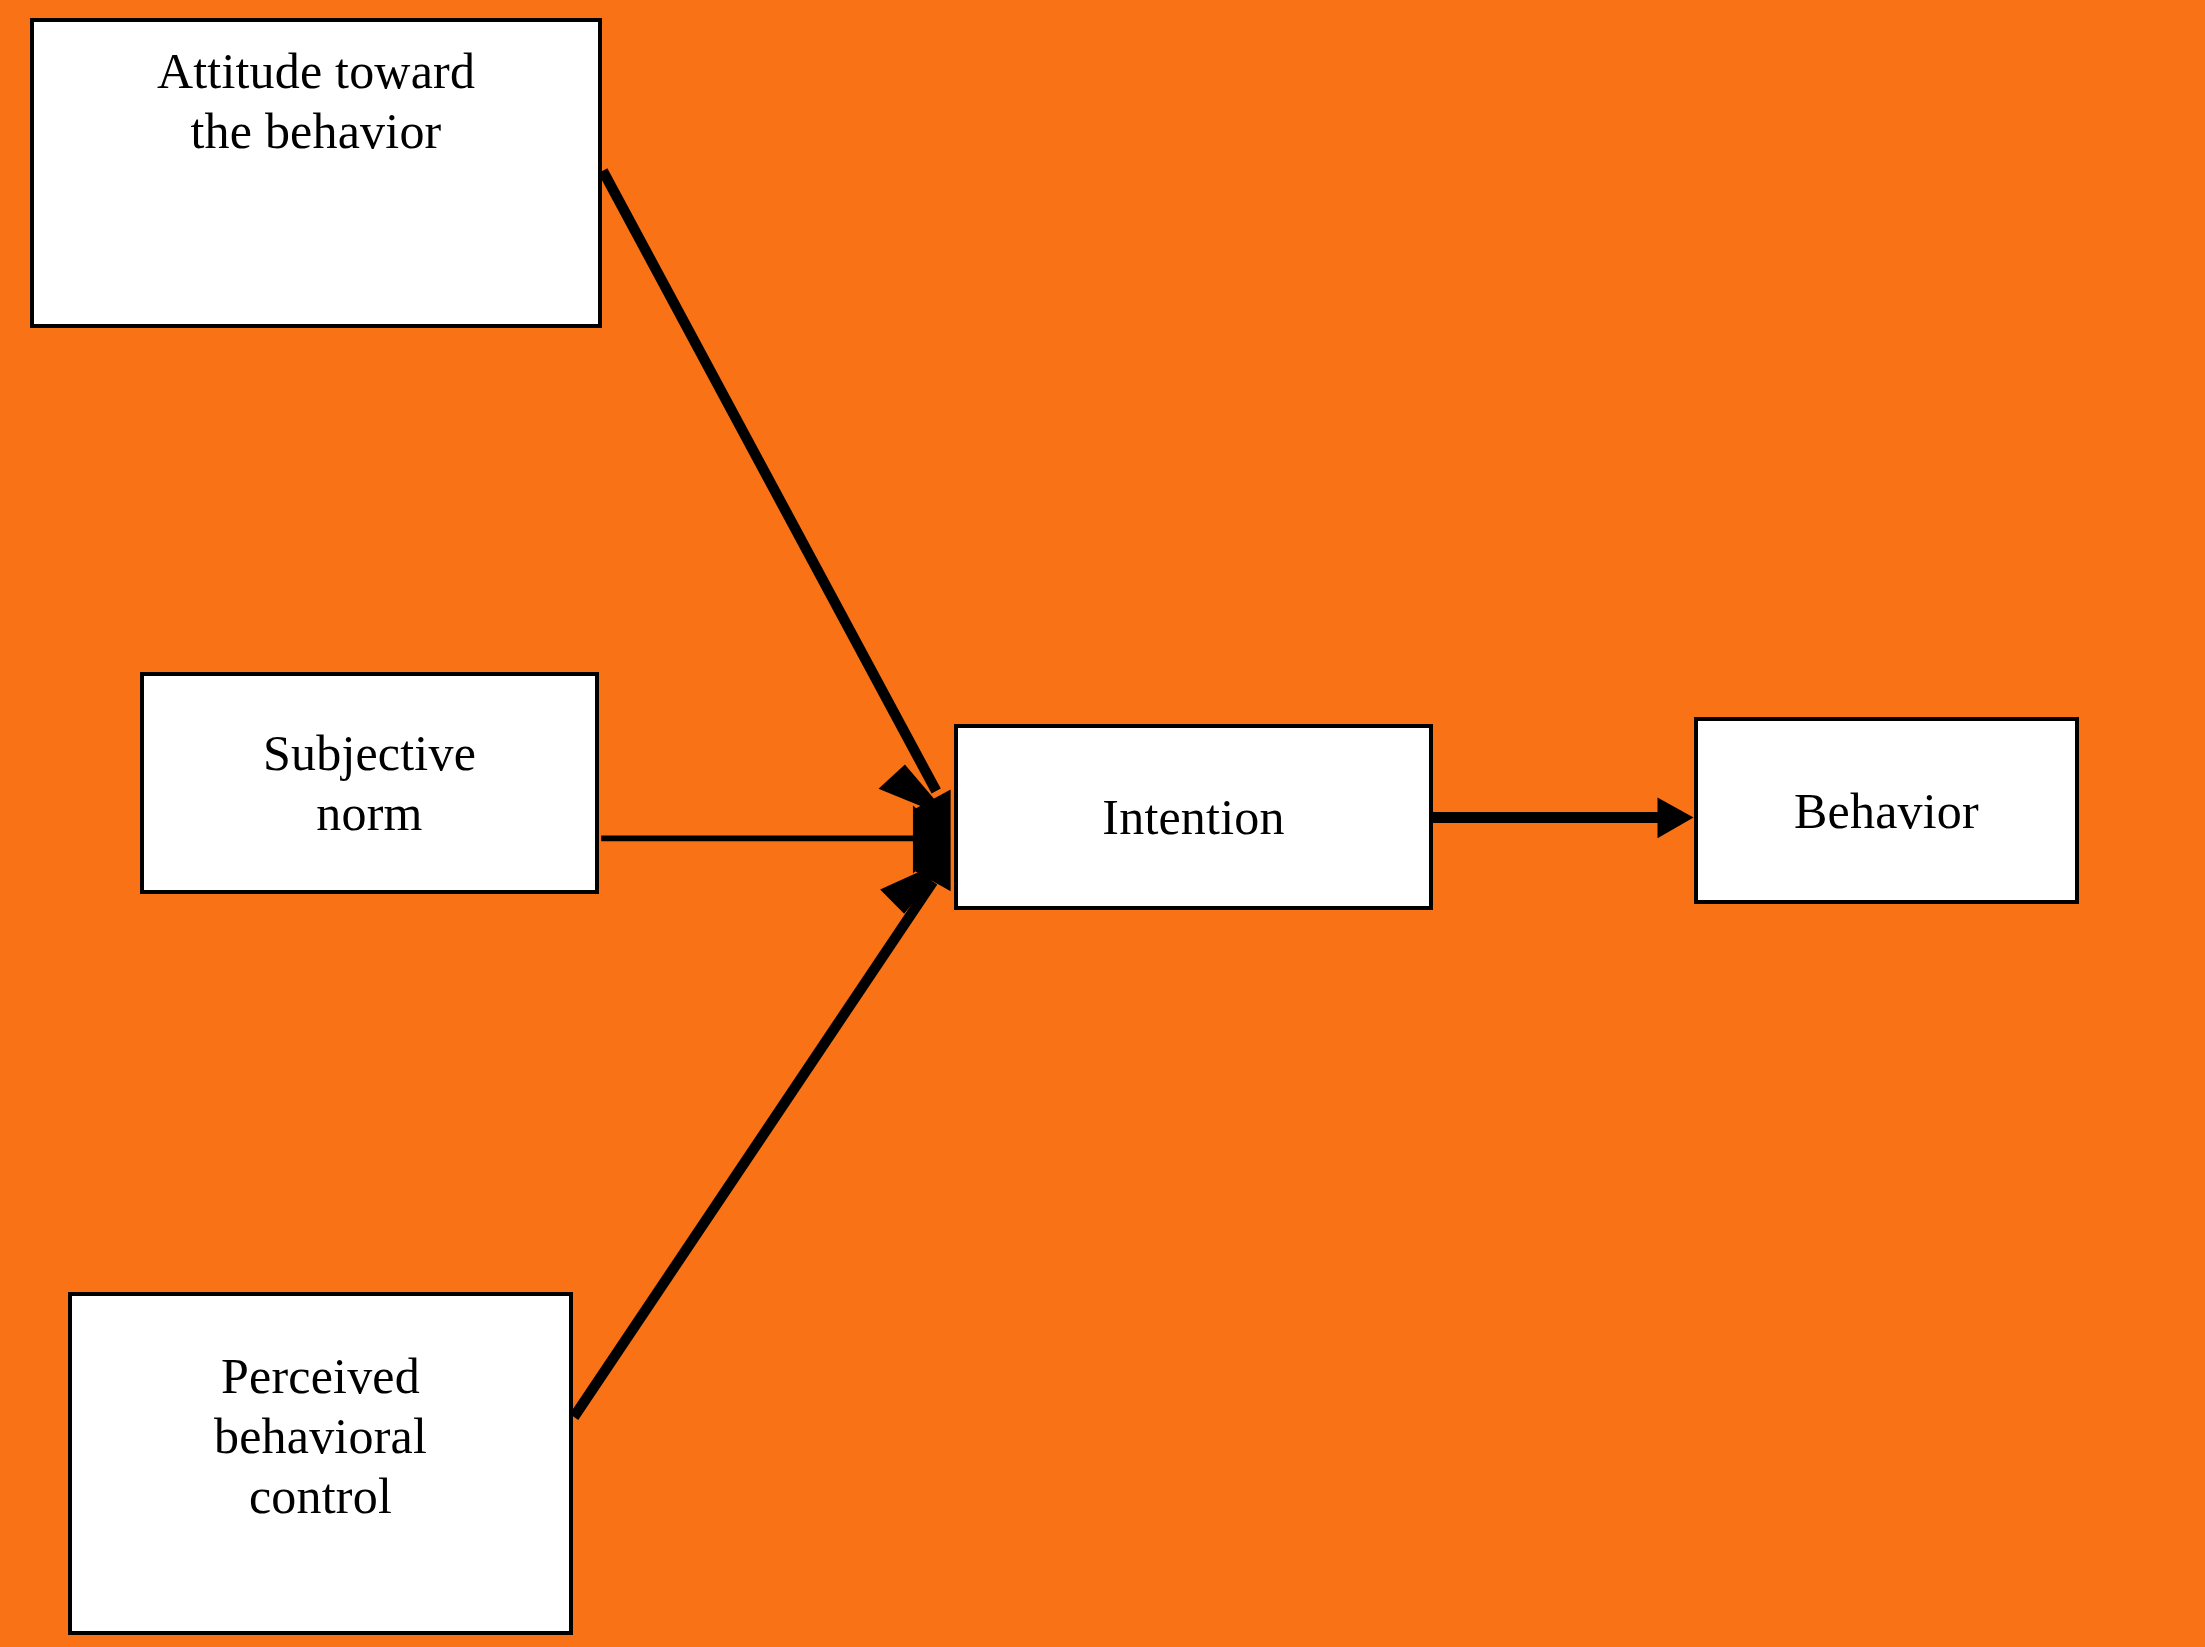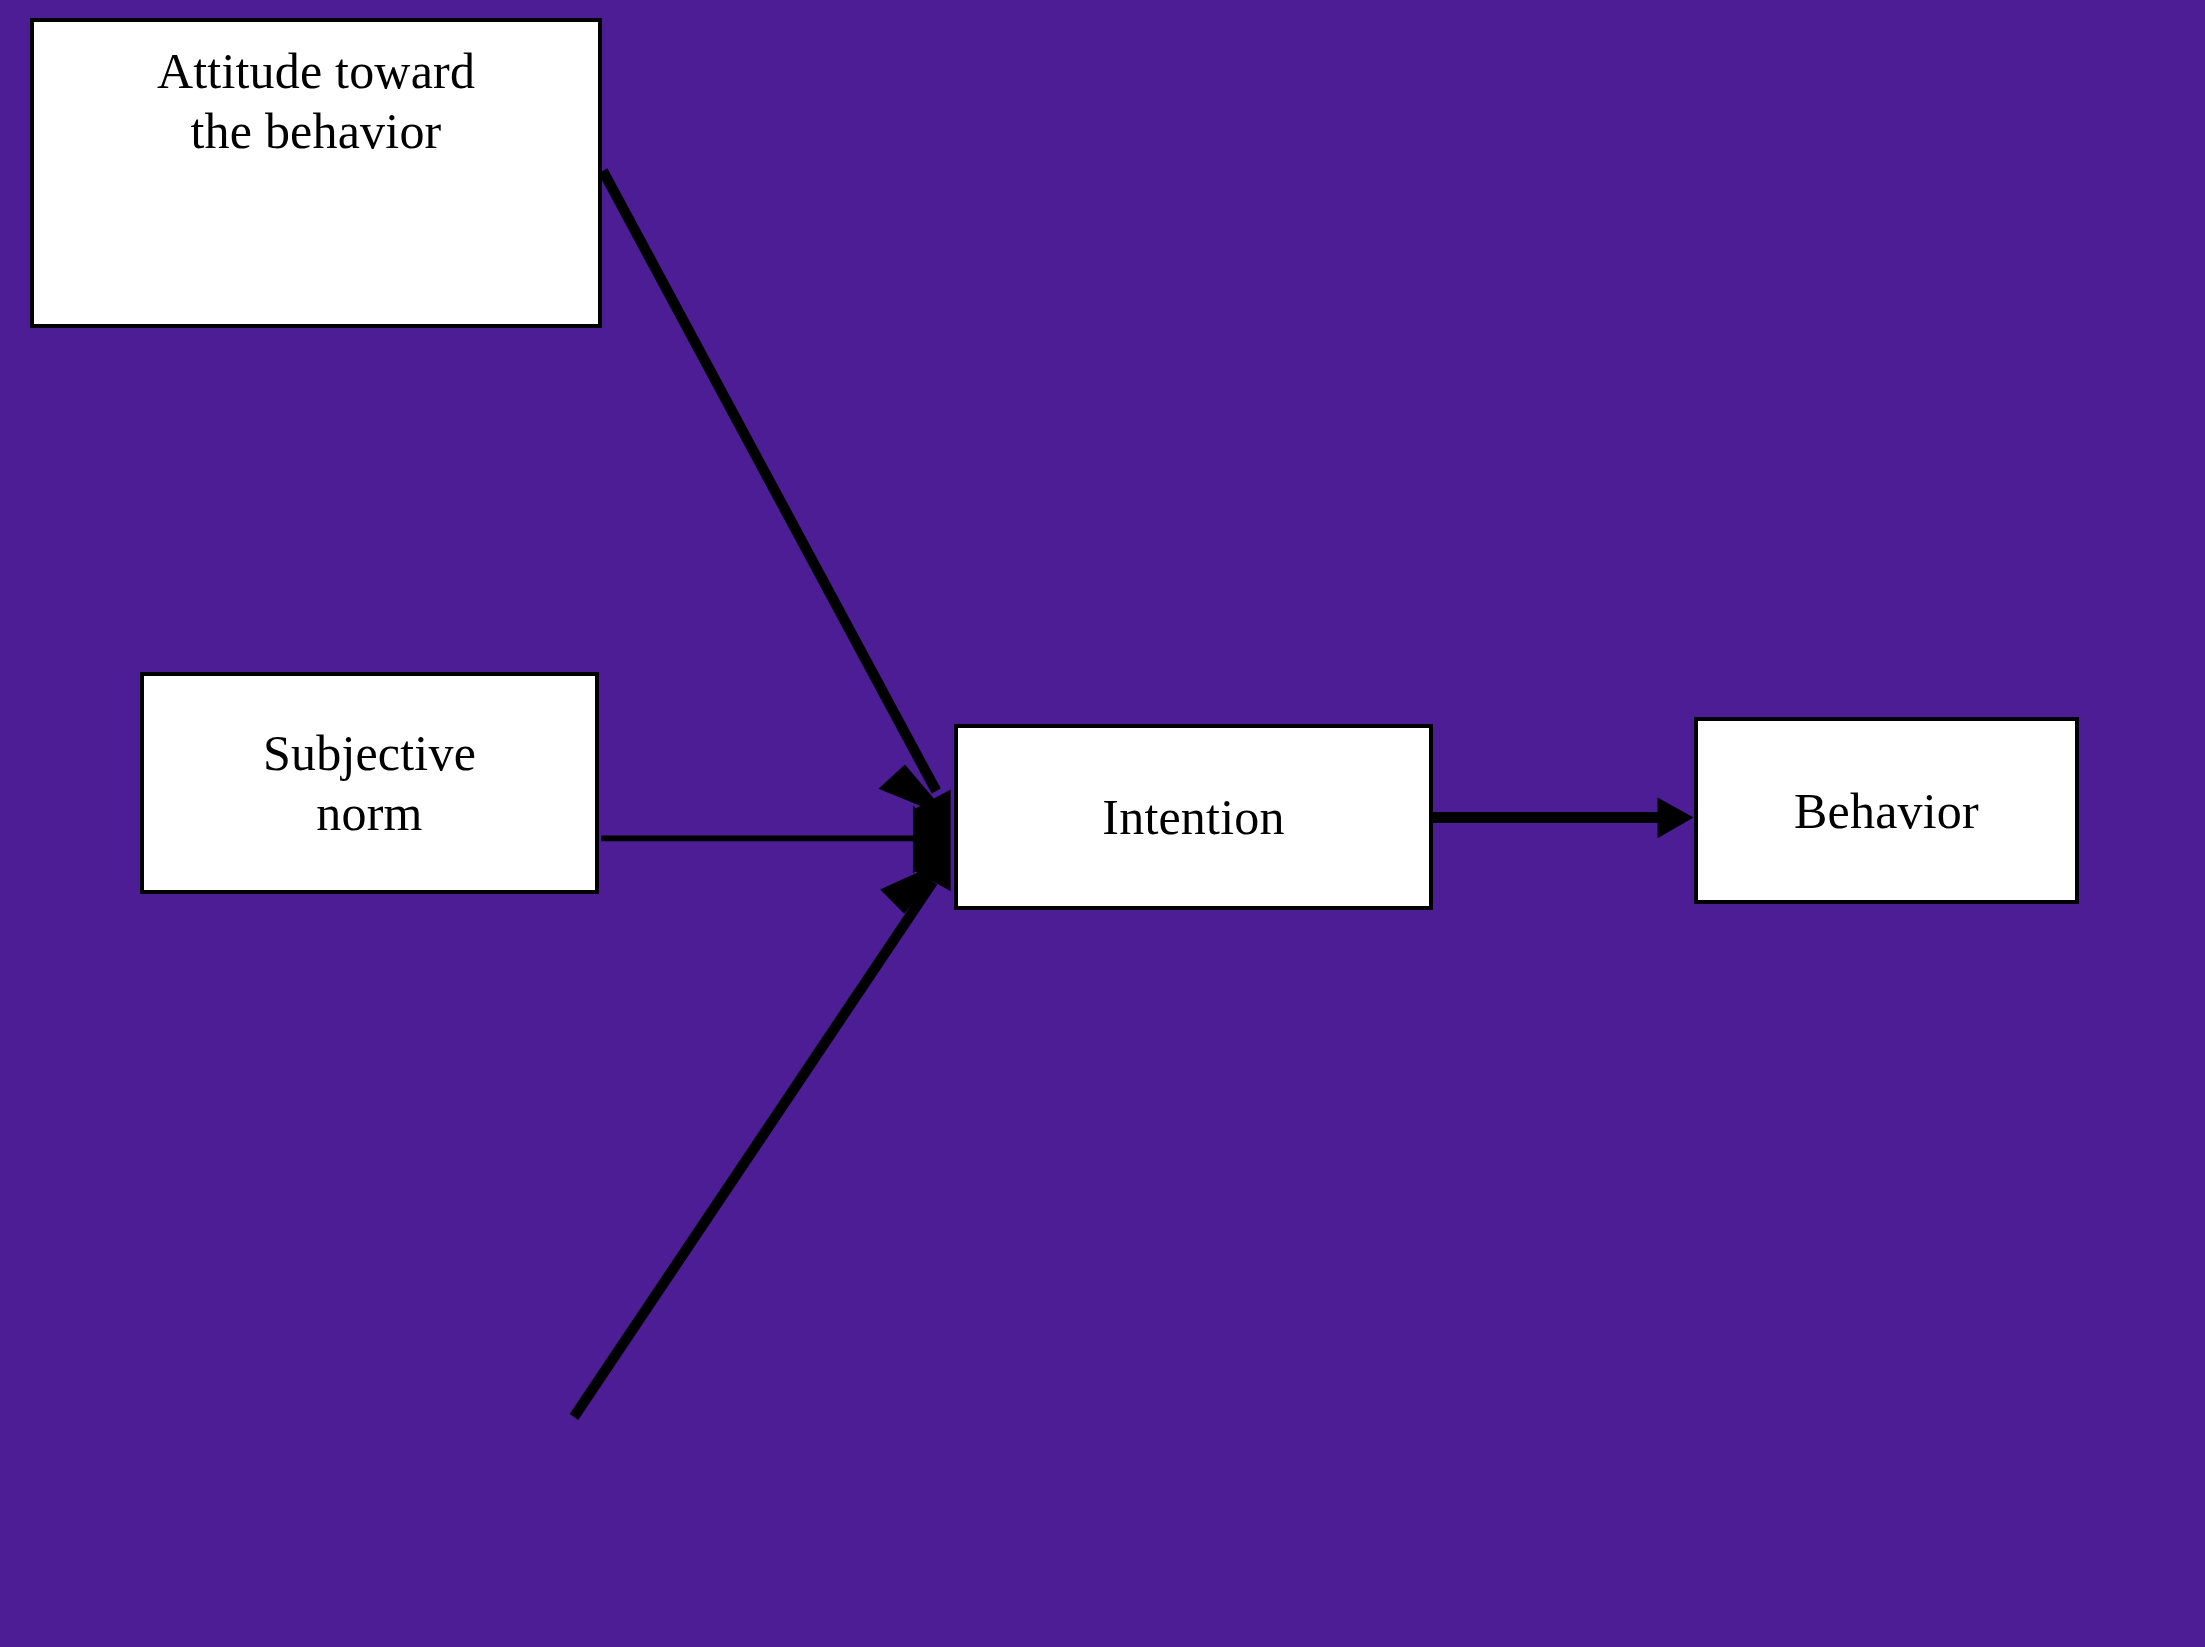--- a/index.html
+++ b/index.html
@@ -8,21 +8,21 @@
     padding: 0;
     background: #ffffff;
   }
   body {
     font-family: "Liberation Serif", "DejaVu Serif", serif;
   }
   #diagram-root {
     position: relative;
     width: 2205px;
     height: 1647px;
-    background: #4c1d95;
+    background: #f97316;
     overflow: hidden;
   }
   .node-box {
     position: absolute;
     box-sizing: border-box;
     background: #ffffff;
     border: 4.8px solid #000000;
     display: flex;
     align-items: center;
     justify-content: center;
@@ -117,20 +117,25 @@
   <div class="node-box" id="box-attitude">
     <span class="node-label">Attitude toward
 the behavior</span>
   </div>
 
   <div class="node-box" id="box-subjective-norm">
     <span class="node-label">Subjective
 norm</span>
   </div>
 
+  <div class="node-box" id="box-pbc">
+    <span class="node-label">Perceived
+behavioral
+control</span>
+  </div>
 
   <div class="node-box" id="box-behavior">
     <span class="node-label">Behavior</span>
   </div>
 
   <div class="node-box" id="box-intention">
     <span class="node-label">Intention</span>
   </div>
 
 </div>

